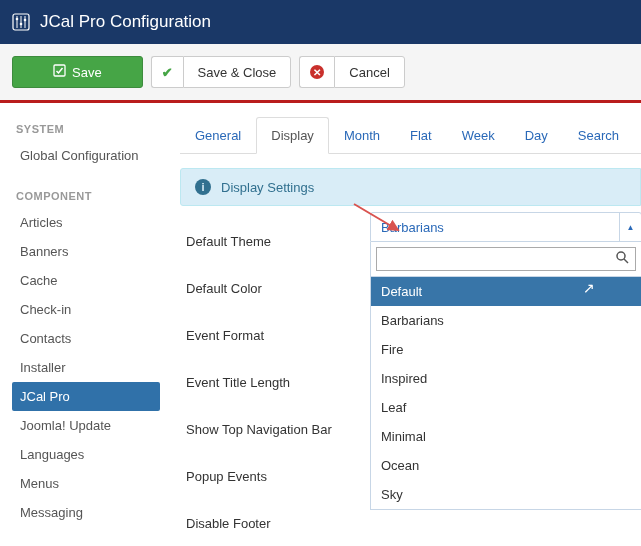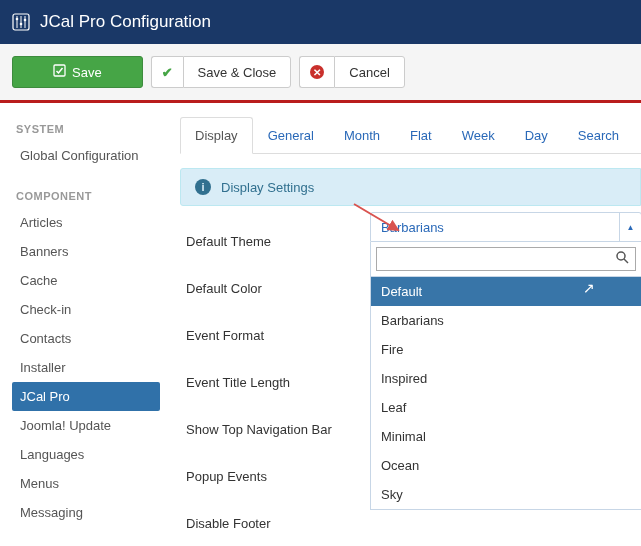--- a/index.html
+++ b/index.html
@@ -100,22 +100,22 @@
         <div class="sidebar-item active">JCal Pro</div>
         <div class="sidebar-item">Joomla! Update</div>
         <div class="sidebar-item">Languages</div>
         <div class="sidebar-item">Menus</div>
         <div class="sidebar-item">Messaging</div>
       </div>
   </div>
 
   <div class="main">
     <div class="tabs" id="tabs">
+        <div class="tab">General</div>
         <div class="tab active">Display</div>
-        <div class="tab">General</div>
         <div class="tab">Month</div>
         <div class="tab">Flat</div>
         <div class="tab">Week</div>
         <div class="tab">Day</div>
         <div class="tab">Search</div>
       </div>
     <div class="info-banner">
       <span class="info-banner-icon">i</span>
       <span>Display Settings</span>
     </div>

